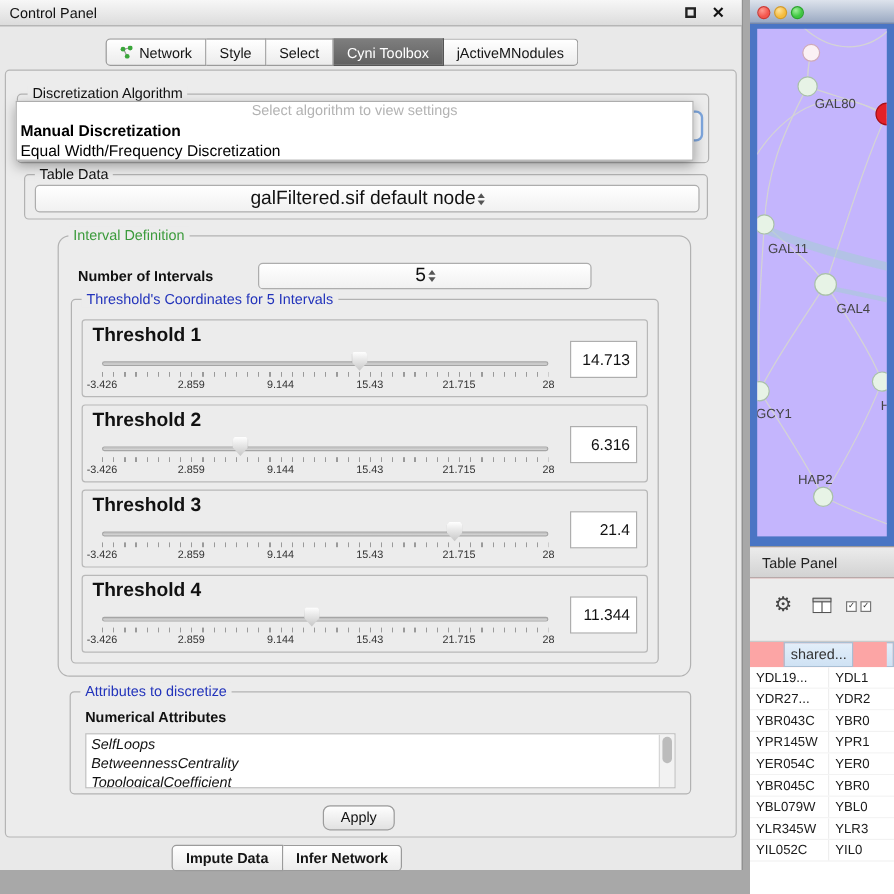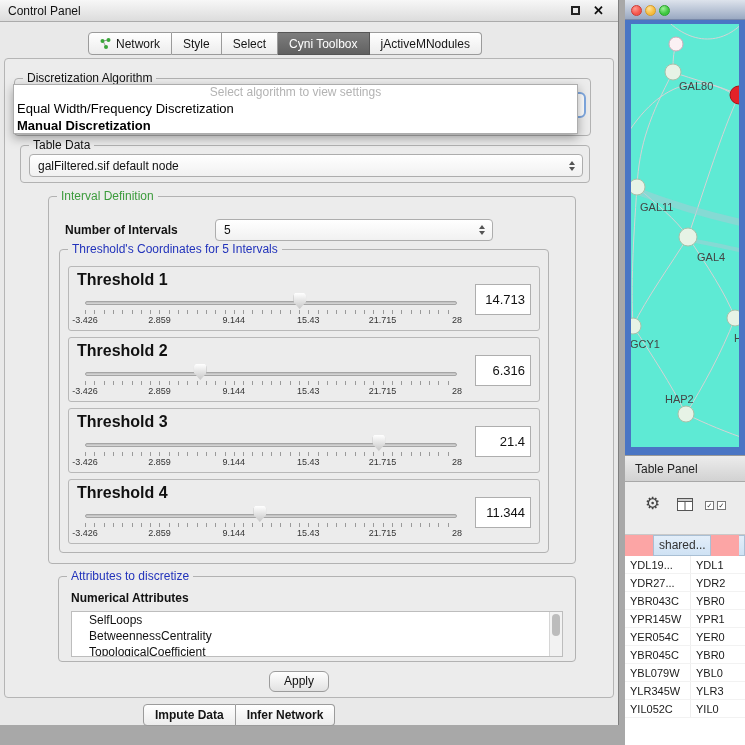--- a/index.html
+++ b/index.html
@@ -28,65 +28,65 @@
 
   .algo-group { left:14px; top:78px; width:577px; height:58px; }
   .algo-combo { position:absolute; left:24px; top:92px; width:562px; height:26px; border:2px solid #7fa8e0; border-radius:6px; background:#fff; z-index:5; }
 
   .dropdown { position:absolute; left:13px; top:84px; width:565px; height:50px; background:#fff; border:1px solid #adadad; box-shadow:0 4px 10px rgba(0,0,0,.35); z-index:50; }
   .dd-placeholder { text-align:center; color:#b3b3b3; font-size:12px; height:15px; line-height:15px; }
   .dd-item { font-size:13px; height:17px; line-height:17px; padding-left:3px; color:#000; }
   .dd-item.bold { font-weight:bold; }
 
   .tabledata-group { left:20px; top:145px; width:570px; height:38px; }
-  .combo { position:absolute; display:flex; align-items:center; justify-content:space-between; background:linear-gradient(#ffffff,#f1f1f1); border:1px solid #adadad; border-radius:4px; font-size:12px; color:#111; }
+  .combo { position:absolute; display:flex; align-items:center; justify-content:center; background:linear-gradient(#ffffff,#f1f1f1); border:1px solid #adadad; border-radius:4px; font-size:16px; color:#111; }
   .combo .combo-text { padding-left:8px; white-space:nowrap; overflow:hidden; }
   .combo-arrows { width:10px; margin-right:5px; display:flex; flex-direction:column; align-items:center; gap:2px; }
   .tri-up { width:0; height:0; border-left:3.5px solid transparent; border-right:3.5px solid transparent; border-bottom:4px solid #555; }
   .tri-down { width:0; height:0; border-left:3.5px solid transparent; border-right:3.5px solid transparent; border-top:4px solid #555; }
   .td-combo { left:8px; top:8px; width:554px; height:23px; }
 
-  .interval-group { left:48px; top:196px; width:528px; height:368px; }
+  .interval-group { left:48px; top:196px; width:528px; height:368px;border-radius:10px; }
   .num-label { position:absolute; left:16px; top:26px; font-size:12px; font-weight:bold; color:#111; }
   .num-combo { left:166px; top:22px; width:278px; height:22px; }
 
   .thr-group { position:absolute; left:10px; top:52px; width:490px; height:304px; border:1px solid #b2b2b2; border-radius:4px; }
   .th-panel { position:absolute; left:8px; width:472px; height:65px; border:1px solid #b8b8b8; border-radius:3px; background:#ececec; }
   .th-label { position:absolute; left:8px; top:4px; font-size:16px; font-weight:bold; color:#111; }
   .slider { position:absolute; left:16px; top:26px; width:372px; height:36px; }
   .track { position:absolute; left:0; right:0; top:8px; height:4px; background:linear-gradient(#bdbdbd,#d9d9d9); border:1px solid #a5a5a5; border-radius:2px; }
   .thumb { position:absolute; top:0; width:13px; height:16px; transform:translateX(-50%); background:linear-gradient(#ffffff,#c7c7c7); clip-path:polygon(15% 0,85% 0,100% 15%,100% 55%,50% 100%,0 55%,0 15%); filter:drop-shadow(0 1px 1px rgba(0,0,0,.45)); z-index:2; }
   .ticks { position:absolute; left:0; right:0; top:17px; height:4px; background:repeating-linear-gradient(to right,#9a9a9a 0,#9a9a9a 1px,transparent 1px,transparent 9.3px); }
   .scale { position:absolute; left:0; right:0; top:22px; height:12px; font-size:9px; color:#333; }
   .scale span { position:absolute; transform:translateX(-50%); white-space:nowrap; }
   .scale span:nth-child(1){left:0%} .scale span:nth-child(2){left:20%}
   .scale span:nth-child(3){left:40%} .scale span:nth-child(4){left:60%}
   .scale span:nth-child(5){left:80%} .scale span:nth-child(6){left:100%}
   .th-value { position:absolute; right:8px; top:17px; width:56px; height:31px; background:#fff; border:1px solid #aeaeae; font-size:13px; color:#111; text-align:right; padding-right:5px; line-height:29px; }
 
   .attrs-group { left:58px; top:576px; width:518px; height:86px; }
   .attrs-subtitle { position:absolute; left:12px; top:14px; font-size:12px; font-weight:bold; color:#111; }
   .attrs-list { position:absolute; left:12px; top:34px; width:492px; height:46px; background:#fff; border:1px solid #bdbdbd; overflow:hidden; }
-  .attr-item { font-size:12px; line-height:16px; padding-left:17px; color:#111; white-space:nowrap; }
+  .attr-item { font-size:12px; line-height:16px; padding-left:4px; color:#111; white-space:nowrap;font-style:italic; }
   .attrs-scrollbar { position:absolute; right:0; top:0; bottom:0; width:13px; background:#f2f2f2; border-left:1px solid #d6d6d6; }
   .attrs-scroll-thumb { position:absolute; left:2px; top:2px; width:8px; height:22px; background:#bcbcbc; border-radius:4px; }
 
   .apply-btn { position:absolute; left:269px; top:671px; height:21px; padding:0 14px; background:linear-gradient(#fefefe,#e2e2e2); border:1px solid #9c9c9c; border-radius:6px; font-size:12px; line-height:19px; color:#111; }
 
   .bottom-tabs { position:absolute; left:143px; top:704px; height:22px; display:flex; font-size:12px; font-weight:bold; }
   .bottom-tabs .cp-tab { font-weight:bold; }
 
   
   .net { position:absolute; left:625px; top:0; width:120px; height:455px; background:#4a75c4; }
   .net-titlebar { position:absolute; left:0; top:0; right:0; height:20px; background:linear-gradient(#dde3ec,#9aa9c2); border-bottom:1px solid #7888a8; }
   .light { position:absolute; top:5px; width:11px; height:11px; border-radius:50%; }
   .light.red    { left:6px;  background:radial-gradient(circle at 35% 30%, #ff9a90, #f5564d 60%); border:1px solid #ce3a35; }
   .light.yellow { left:20px; background:radial-gradient(circle at 35% 30%, #ffe29a, #f6bc3e 60%); border:1px solid #d49b2a; }
   .light.green  { left:34px; background:radial-gradient(circle at 35% 30%, #9ef09a, #3ec740 60%); border:1px solid #2aa52c; }
-  .net-canvas { position:absolute; left:6px; top:24px; width:108px; height:423px; background:#5eead4; overflow:hidden; }
+  .net-canvas { position:absolute; left:6px; top:24px; width:108px; height:423px; background:#c4b5fd; overflow:hidden; }
 
   
   .tp { position:absolute; left:625px; top:455px; width:120px; height:290px; background:#fca5a5; }
   .tp-header { position:absolute; left:0; top:0; right:0; height:27px; background:linear-gradient(#ececec,#d2d2d2); border-top:1px solid #999; border-bottom:1px solid #a8a8a8; }
   .tp-title { padding-left:10px; line-height:26px; font-size:12px; color:#222; }
   .tp-toolbar { position:absolute; left:0; top:27px; right:0; height:53px; background:#ececec; border-bottom:1px solid #c9c9c9; }
   .gear { position:absolute; left:20px; top:13px; font-size:17px; color:#444; line-height:1; }
   .cols-icon { position:absolute; left:52px; top:16px; }
   .checks { position:absolute; left:80px; top:19px; display:flex; gap:3px; }
   .mini-check { width:9px; height:9px; border:1px solid #777; background:#fff; font-size:7px; line-height:8px; text-align:center; color:#333; }
@@ -139,22 +139,22 @@
 
     <div class="cp-body"></div>
 
     <div class="group algo-group">
       <span class="group-title">Discretization Algorithm</span>
     </div>
     <div class="algo-combo"></div>
 
     <div class="dropdown">
       <div class="dd-placeholder">Select algorithm to view settings</div>
+      <div class="dd-item bold">Manual Discretization</div>
       <div class="dd-item">Equal Width/Frequency Discretization</div>
-      <div class="dd-item bold">Manual Discretization</div>
     </div>
 
     <div class="group tabledata-group">
       <span class="group-title">Table Data</span>
       <div class="combo td-combo">
         <span class="combo-text">galFiltered.sif default node</span>
         <span class="combo-arrows">
             <span class="tri-up"></span>
             <span class="tri-down"></span>
           </span>

